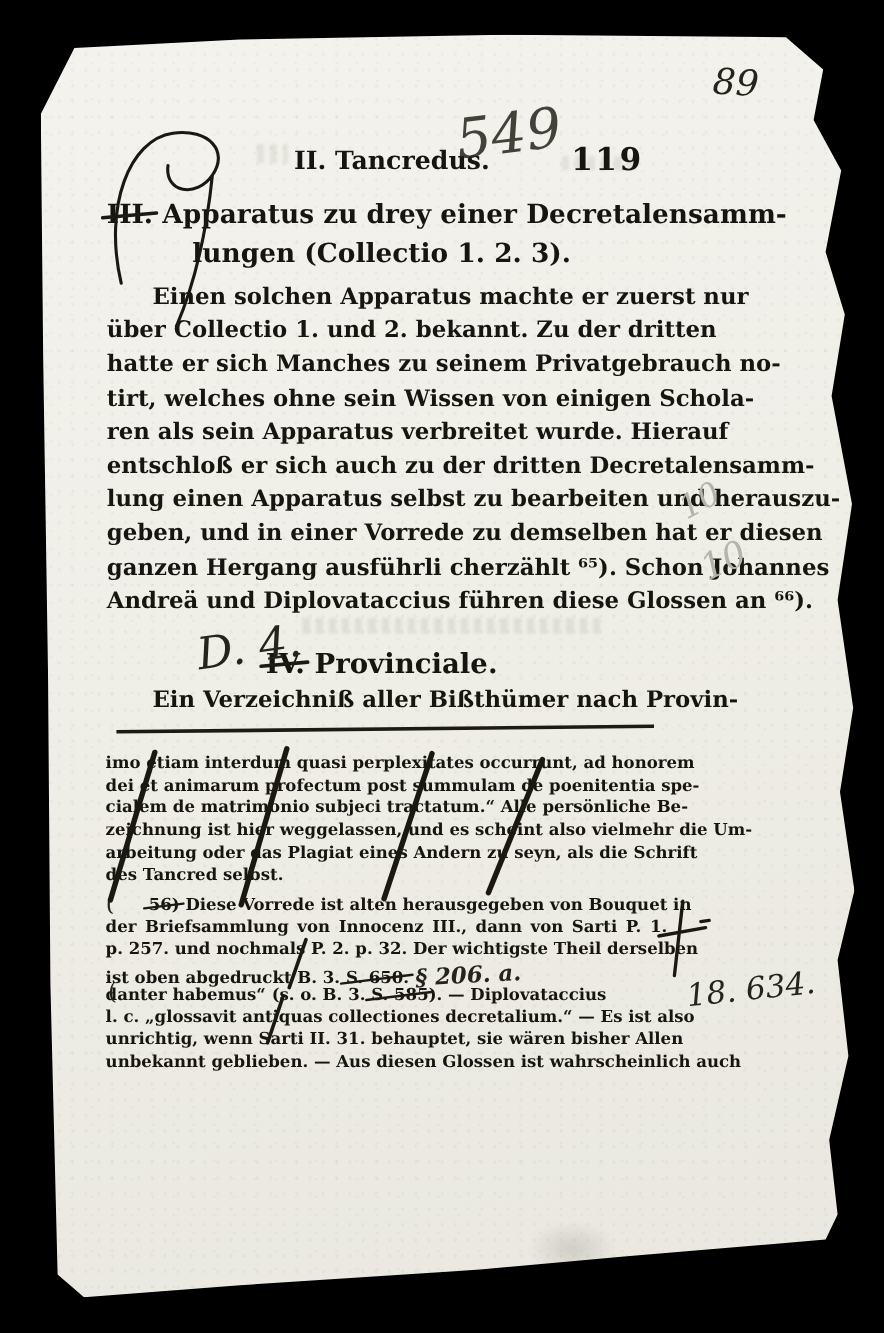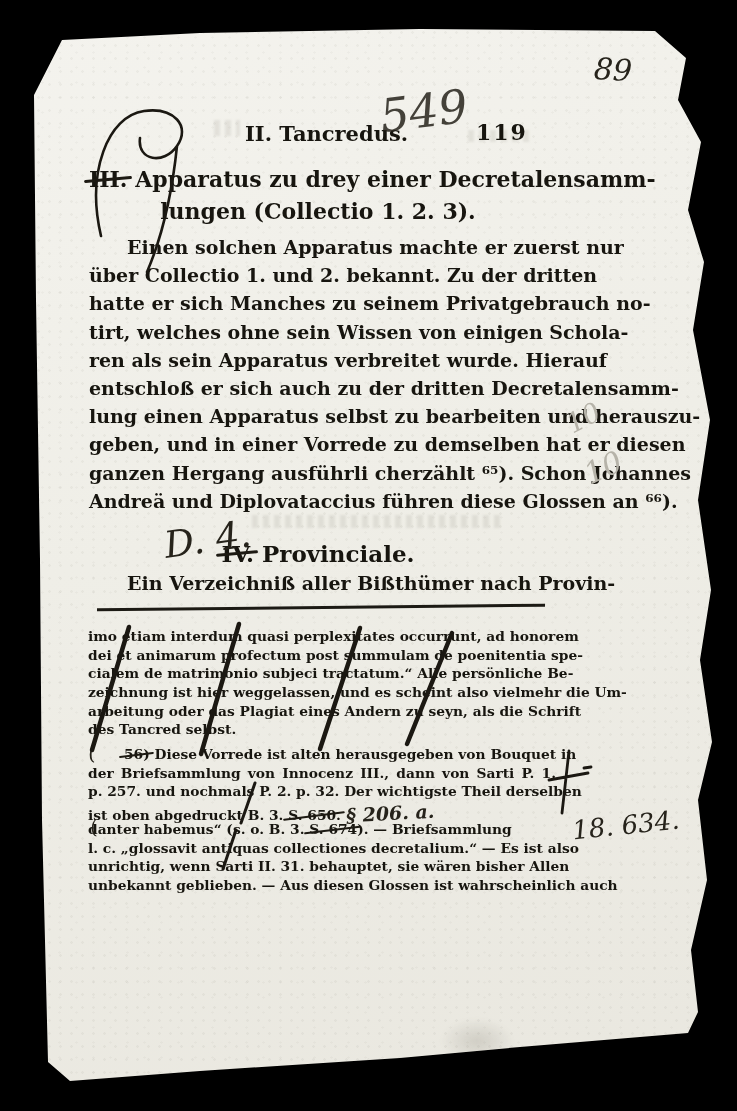--- a/index.html
+++ b/index.html
@@ -50,21 +50,21 @@
 
 <div id="stage">
   <div class="paper">
 
     <div class="smudge" style="left:214px;top:120px;width:26px;height:16px"></div>
     <div class="smudge" style="left:468px;top:130px;width:62px;height:12px"></div>
     <div class="smudge" style="left:252px;top:515px;width:250px;height:13px"></div>
     <div class="fingerprint"></div>
 
     <span class="abs print" style="left:245px;top:121px;font-size:21px">II. Tancredus.</span>
-    <span class="abs print" style="left:476px;top:119px;font-size:22px;letter-spacing:2px">119</span>
+    <span class="abs print" style="left:476px;top:119px;font-size:26px;letter-spacing:2px">119</span>
 
     <div class="abs print line" style="left:89px;top:166px;width:458px;font-size:22px">
       <span class="struck">III.</span>
       <span>Apparatus zu drey einer Decretalensamm-</span>
     </div>
     <div class="abs print center" style="left:89px;top:198px;width:458px;font-size:22px">lungen (Collectio 1. 2. 3).</div>
 
     <div class="abs print body-lines">
       <span class="line indent">Einen solchen Apparatus machte er zuerst nur</span>
       <span class="line">über Collectio 1. und 2. bekannt. Zu der dritten</span>
@@ -96,21 +96,21 @@
     </div>
 
     <div class="abs print fn" style="top:746px">
       <span class="line" style="padding-left:36px;width:432px"><span class="struck struck-thin">56)</span> <span>Diese Vorrede ist alten herausgegeben von Bouquet in</span></span>
       <span class="line">der Briefsammlung von Innocenz III., dann von Sarti P. 1.</span>
       <span class="line">p. 257. und nochmals P. 2. p. 32. Der wichtigste Theil derselben</span>
       <span class="line" style="text-align-last:left"><span>ist oben abgedruckt B. 3.</span> <span class="struck struck-thin">S. 650.</span> <span class="hand" style="position:static;font-size:19px;transform:rotate(-3deg);display:inline-block">§ 206. a.</span></span>
     </div>
 
     <div class="abs print fn" style="top:821px">
-      <span class="line" style="text-align-last:left"><span>danter habemus“ (s. o. B. 3.</span> <span class="struck struck-thin">S. 674</span><span>). — Briefsammlung</span></span>
+      <span class="line" style="text-align-last:left"><span>danter habemus“ (s. o. B. 3.</span> <span class="struck struck-thin">S. 585</span><span>). — Diplovataccius</span></span>
       <span class="line">l. c. „glossavit antiquas collectiones decretalium.“ — Es ist also</span>
       <span class="line">unrichtig, wenn Sarti II. 31. behauptet, sie wären bisher Allen</span>
       <span class="line">unbekannt geblieben. — Aus diesen Glossen ist wahrscheinlich auch</span>
     </div>
 
     <span class="hand" style="left:594px;top:52px;font-size:30px;transform:rotate(4deg)">89</span>
     <span class="hand" style="left:380px;top:84px;font-size:46px;transform:rotate(-7deg);opacity:.85">549</span>
     <span class="hand" style="left:164px;top:518px;font-size:37px;transform:rotate(-8deg)">D. 4.</span>
     <span class="hand pencil" style="left:566px;top:402px;font-size:27px;transform:rotate(-28deg)">10</span>
     <span class="hand pencil" style="left:584px;top:450px;font-size:30px;transform:rotate(-24deg)">10</span>

